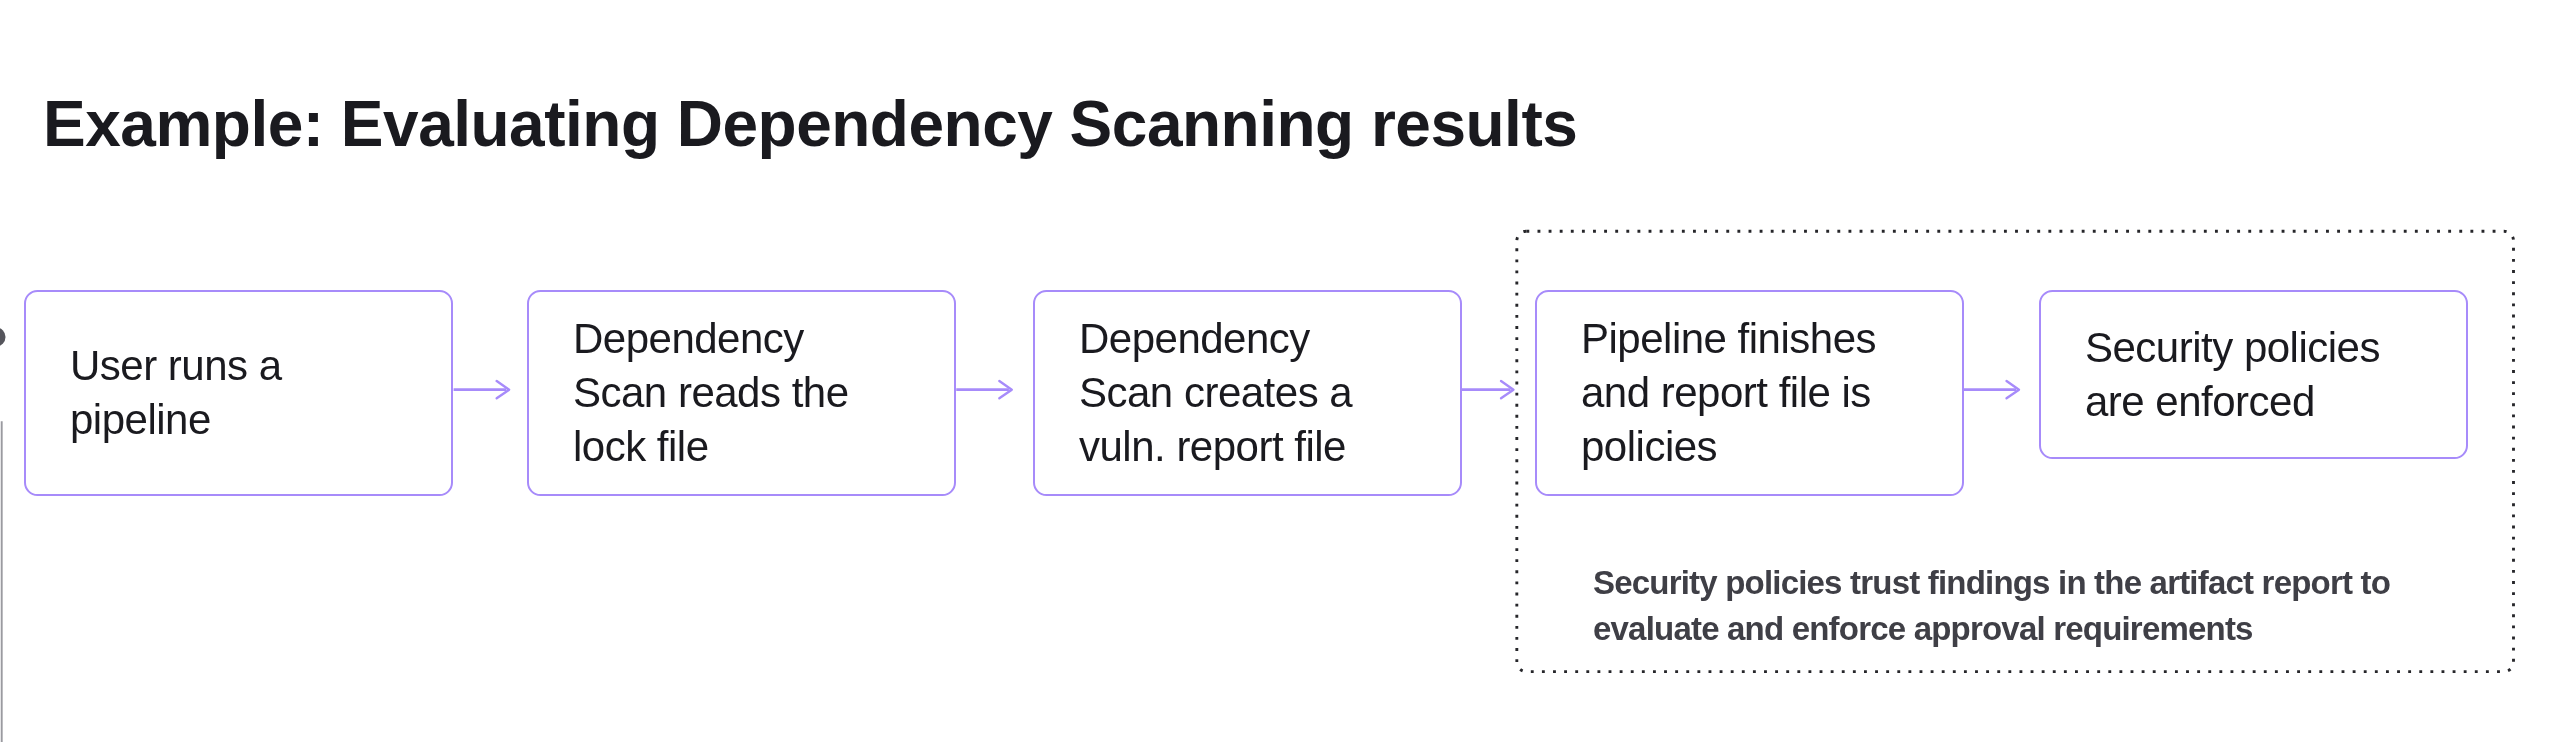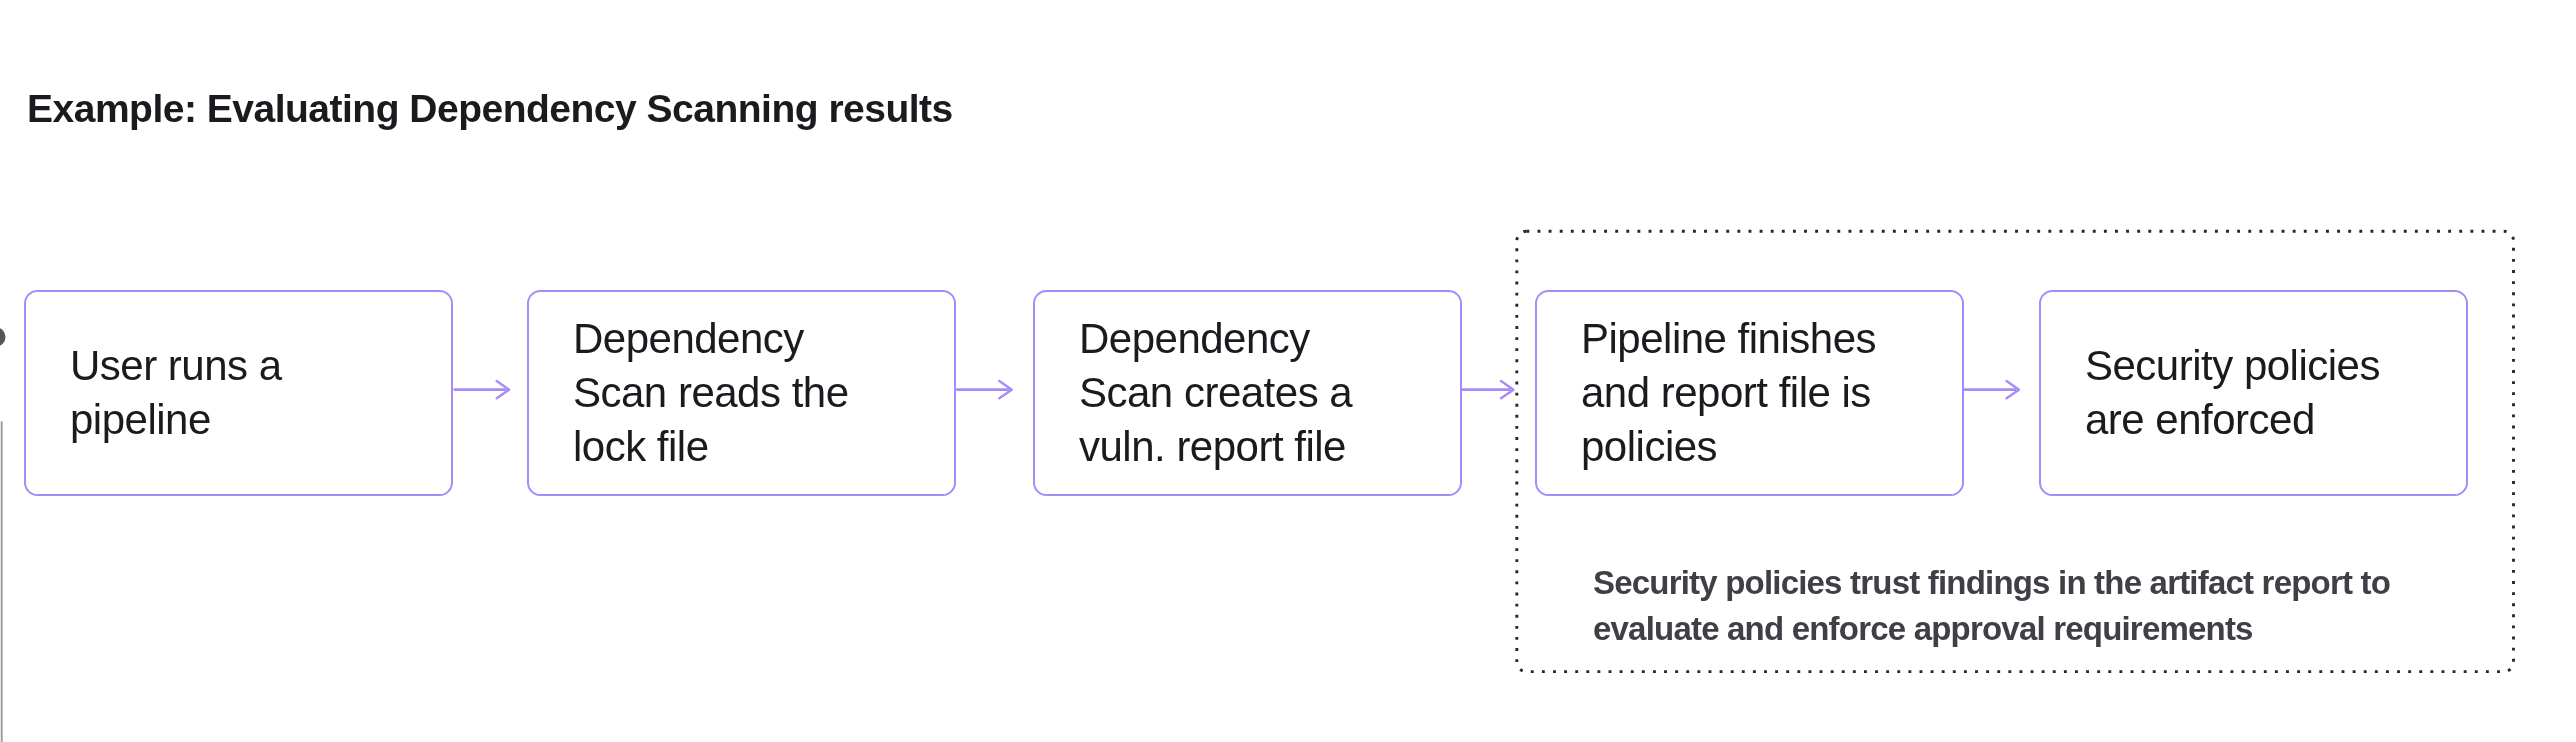--- a/index.html
+++ b/index.html
@@ -12,22 +12,22 @@
     width: 2576px;
     height: 742px;
     background: #ffffff;
     overflow: hidden;
     font-family: "Liberation Sans", "DejaVu Sans", sans-serif;
   }
   .page-title {
     position: absolute;
     left: 27px;
     top: 80px;
-    margin: 0;
-    font-size: 39px;
+    margin: 16px;
+    font-size: 64px;
     line-height: 57px;
     font-weight: 700;
     letter-spacing: -0.5px;
     color: var(--text, #1a1a1f);
     white-space: nowrap;
   }
   .connector-layer {
     position: absolute;
     left: 0;
     top: 0;
@@ -93,21 +93,21 @@
       <div class="node" style="left: 1033px; top: 290px; width: 429px; height: 206px;">
         <span class="node-label">Dependency
 Scan creates a
 vuln. report file</span>
       </div>
       <div class="node" style="left: 1535px; top: 290px; width: 429px; height: 206px;">
         <span class="node-label">Pipeline finishes
 and report file is
 policies</span>
       </div>
-      <div class="node" style="left: 2039px; top: 290px; width: 429px; height: 206px;">
+      <div class="node" style="left: 2039px; top: 290px; width: 429px; height: 169px;">
         <span class="node-label">Security policies
 are enforced</span>
       </div>
     </div>
   <p class="group-note" id="group-note" style="left: 1581px; top: 548px; width: 906px;">Security policies trust findings in the artifact report to
 evaluate and enforce approval requirements</p>
 </div>
 
 
 </body></html>

